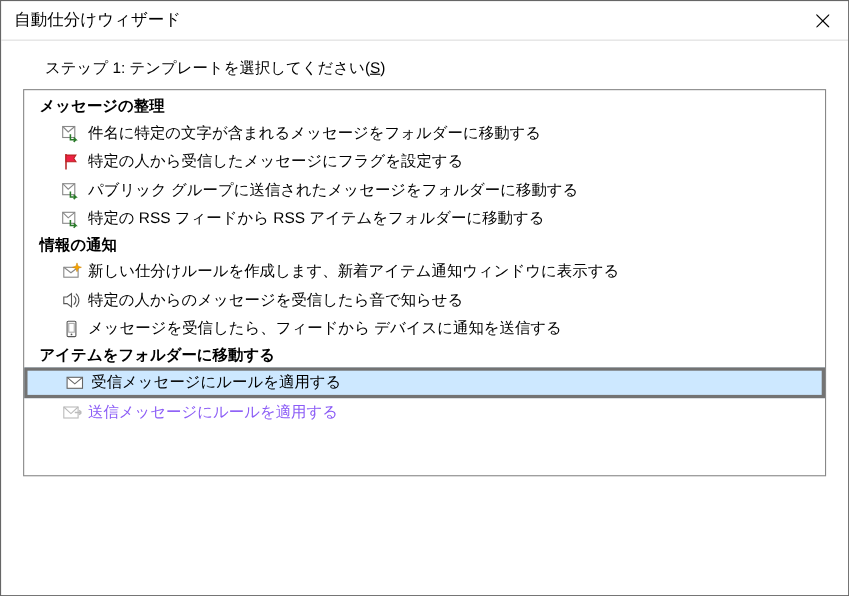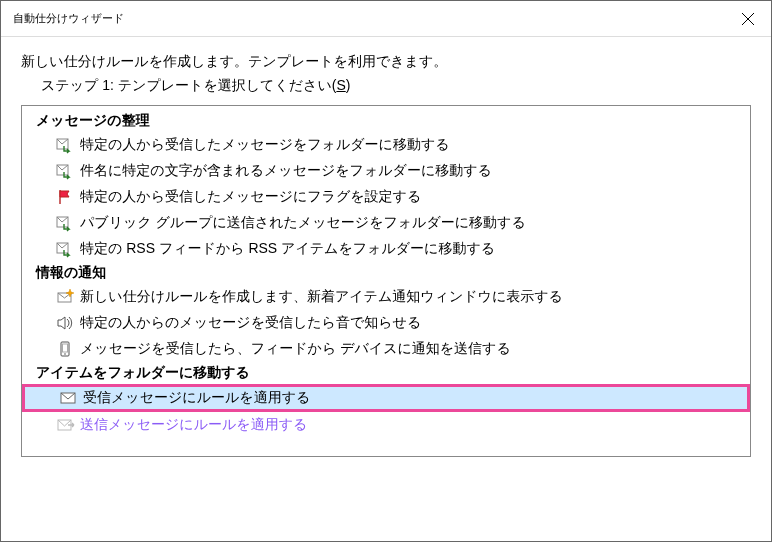--- a/index.html
+++ b/index.html
@@ -15,21 +15,21 @@
     border: 1px solid #666;
   }
   .titlebar {
     display: flex;
     align-items: center;
     justify-content: space-between;
     height: 36px;
     padding: 0 0 0 12px;
     border-bottom: 1px solid #ddd;
   }
-  .titlebar .title { font-size: 11px; text-align: center; }
+  .titlebar .title { font-size: 15px; text-align: center; }
   .close-btn {
     width: 46px;
     height: 36px;
     display: flex;
     align-items: center;
     justify-content: center;
     cursor: pointer;
   }
   .close-btn svg { stroke: #000; stroke-width: 1; }
   .content { padding: 16px 20px 0 20px; }
@@ -56,59 +56,48 @@
   }
   .item .icon {
     flex: 0 0 22px;
     display: flex;
     align-items: center;
     justify-content: flex-start;
   }
   .item .label { padding-left: 2px; }
   .item.selected {
     background: #cde8ff;
-    border: 3px solid #ec4899;
+    border: 3px solid #737373;
   }
   .item.selected .label { }
   .item.disabled { color: #8b5cf6; }
   
 </style>
 </head>
 <body>
 
 <div class="titlebar">
   <span class="title">自動仕分けウィザード</span>
   <div class="close-btn">
     <svg width="12" height="12" viewBox="0 0 12 12">
         <line x1="0" y1="0" x2="12" y2="12"></line>
         <line x1="12" y1="0" x2="0" y2="12"></line>
       </svg>
   </div>
 </div>
 
 <div class="content">
-  <div class="intro">新しい仕分けルールを作成します。テンプレートを利用できます。</div>
   <div class="step">
     <span>ステップ 1: テンプレートを選択してください(</span><span class="underline">S</span><span>)</span>
   </div>
 
   <div class="listbox">
 
     <div class="group-header">メッセージの整理</div>
 
-    <div class="item">
-      <span class="icon">
-        <svg width="20" height="18" viewBox="0 0 20 18">
-          <rect x="1" y="3" width="11" height="10" fill="#fff" stroke="#888"></rect>
-          <polyline points="1,3 6,8 12,3" fill="none" stroke="#888"></polyline>
-          <path d="M8 10 v5 h5 l-2 -2 m2 2 l-2 2" fill="none" stroke="#2a7a2a" stroke-width="1.4"></path>
-        </svg>
-      </span>
-      <span class="label">特定の人から受信したメッセージをフォルダーに移動する</span>
-    </div>
 
     <div class="item">
       <span class="icon">
         <svg width="20" height="18" viewBox="0 0 20 18">
           <rect x="1" y="3" width="11" height="10" fill="#fff" stroke="#888"></rect>
           <polyline points="1,3 6,8 12,3" fill="none" stroke="#888"></polyline>
           <path d="M8 10 v5 h5 l-2 -2 m2 2 l-2 2" fill="none" stroke="#2a7a2a" stroke-width="1.4"></path>
         </svg>
       </span>
       <span class="label">件名に特定の文字が含まれるメッセージをフォルダーに移動する</span>

